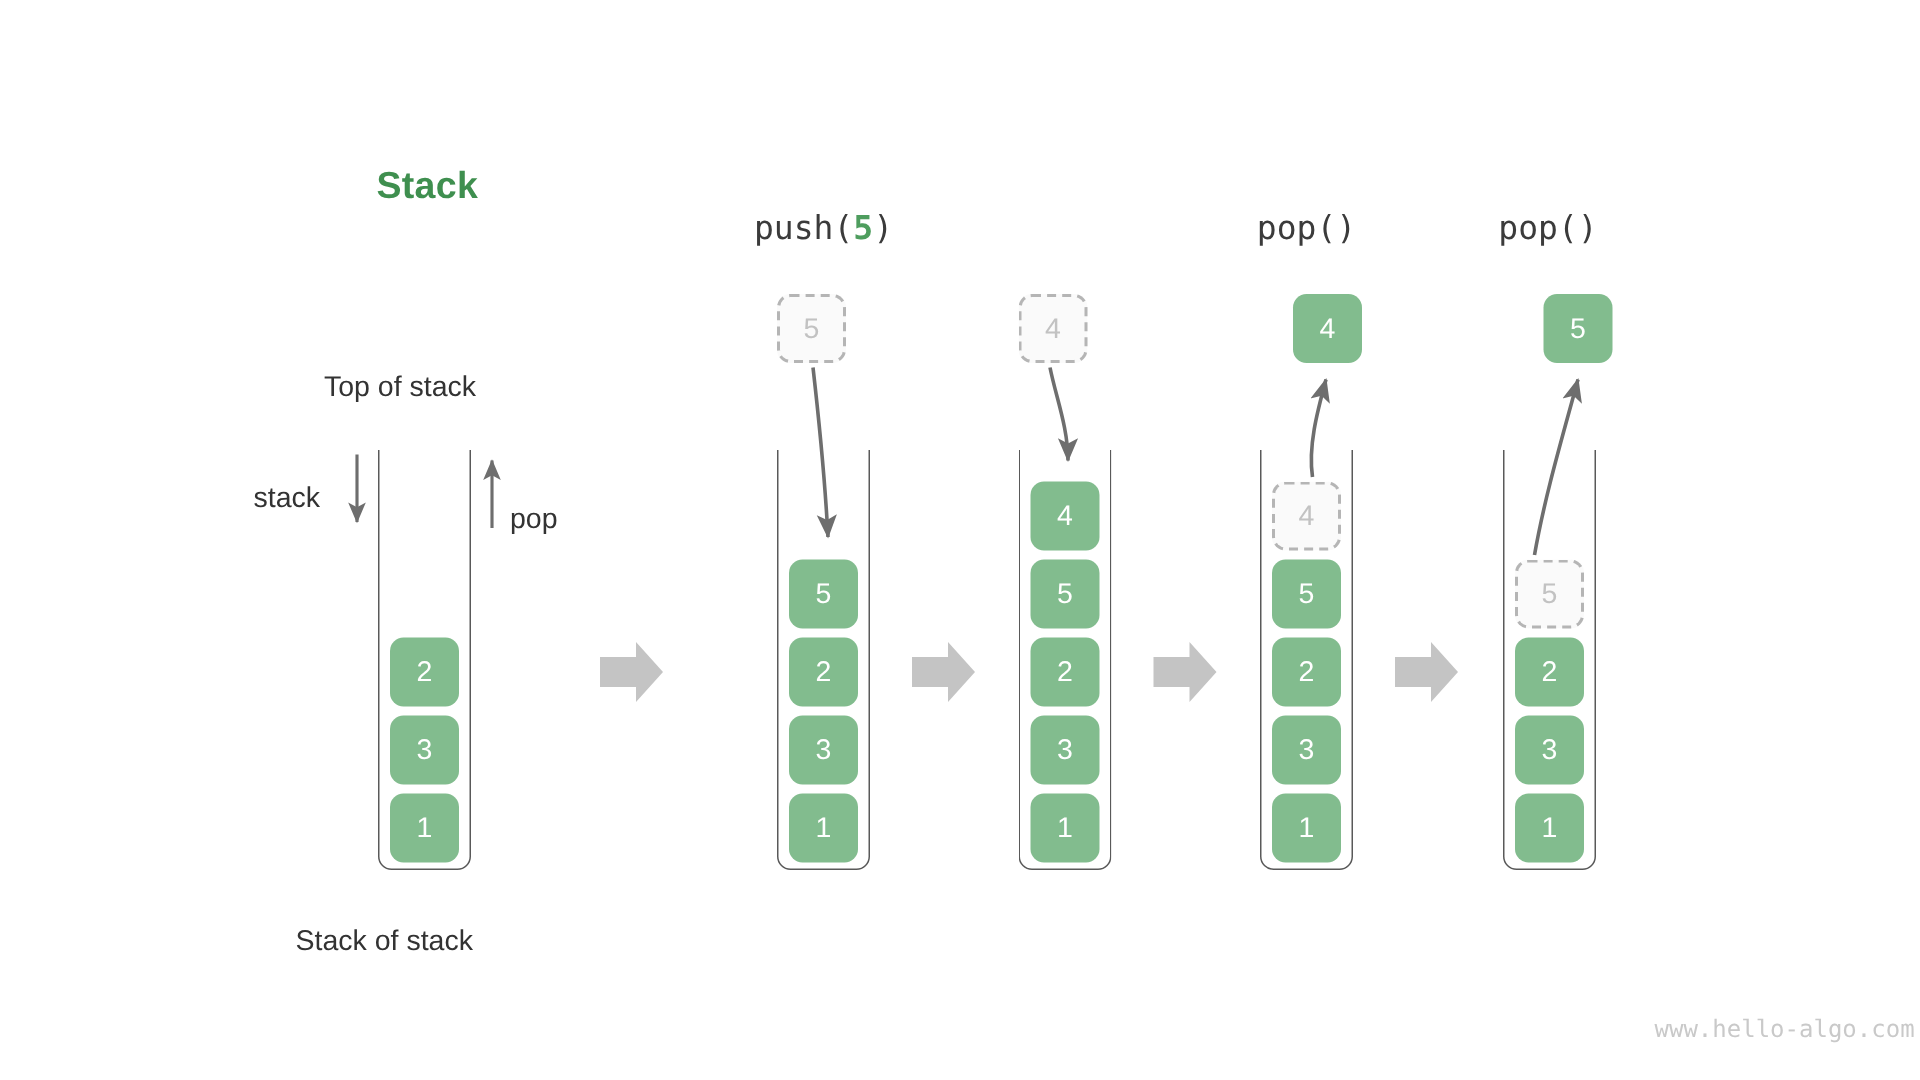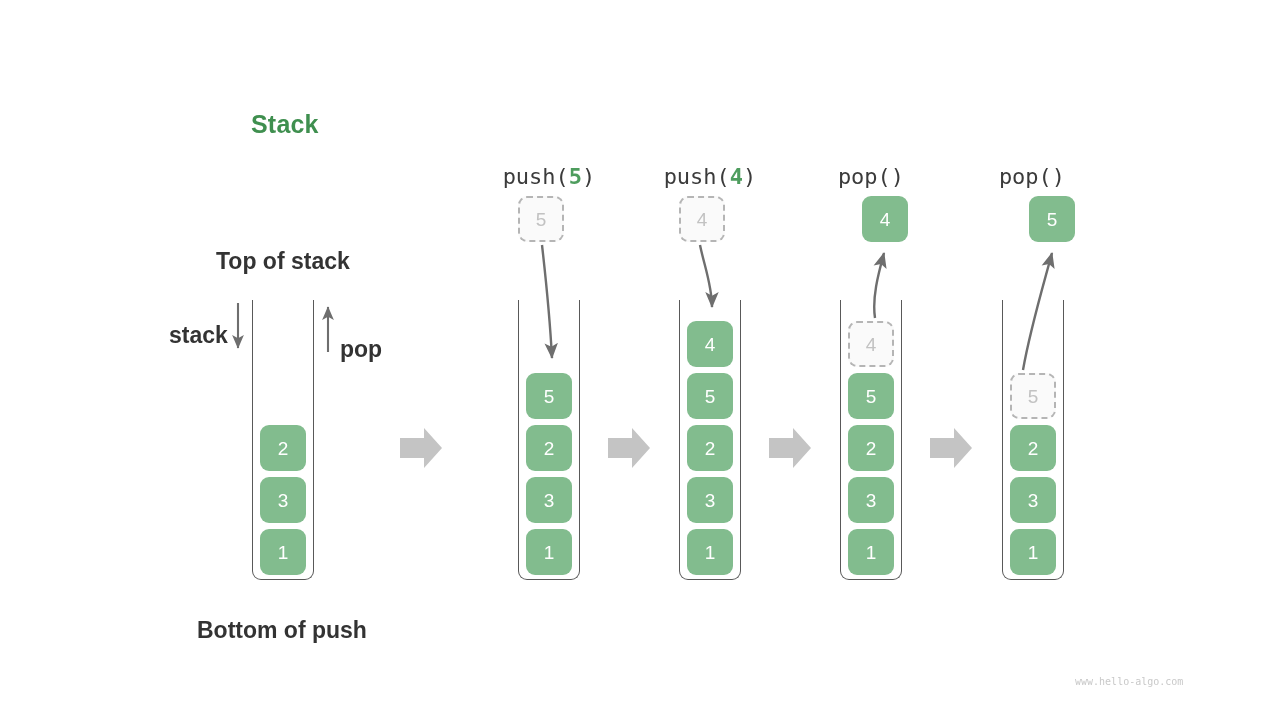--- a/index.html
+++ b/index.html
@@ -26,43 +26,43 @@
   .title {
     font-size: 25px;
     font-weight: bold;
     color: #3f8f4f;
     letter-spacing: 0.2px;
     white-space: nowrap;
   }
 
   
   .label-bold {
-    font-size: 23px;
-    font-weight: bold;
+    font-size: 19px;
+    font-weight: normal;
     color: #333333;
     white-space: nowrap;
   }
 
   
   .op-caption {
     font-family: "DejaVu Sans Mono", "Liberation Mono", monospace;
     font-size: 22px;
     color: #3b3b3b;
     white-space: nowrap;
     text-align: center;
-    margin-top: 24px;
   }
   .op-caption .arg { color: #4e9d5e; font-weight: bold; }
 
   
   .watermark {
     font-family: "DejaVu Sans Mono", "Liberation Mono", monospace;
-    font-size: 10px;
+    font-size: 16px;
     color: #c9c9c9;
     white-space: nowrap;
+    margin-left: 28px;
   }
 
   
   .stack-frame {
     position: absolute;
     box-sizing: border-box;
     border: 1.6px solid #595959;
     border-top: none;
     border-radius: 0 0 9px 9px;
     background: transparent;
@@ -103,31 +103,28 @@
 </style>
 </head>
 <body>
 
 <div id="canvas">
 
   <div class="abs title" style="left:251px; top:110px;">Stack</div>
 
   <div class="abs label-bold" style="left:216px; top:248px;">Top of stack</div>
 
-  <div class="abs label-bold" style="left:197px; top:617px;">Bottom of push</div>
+  <div class="abs label-bold" style="left:197px; top:617px;">Stack of stack</div>
 
   <div class="abs label-bold" style="left:169px; top:322px;">stack</div>
 
   <div class="abs label-bold" style="left:340px; top:336px;">pop</div>
 
   <div class="abs op-caption" style="left:469px; top:140px; width:160px;">
     <span>push(</span><span class="arg">5</span><span>)</span>
-  </div>
-  <div class="abs op-caption" style="left:630px; top:140px; width:160px;">
-    <span>push(</span><span class="arg">4</span><span>)</span>
   </div>
   <div class="abs op-caption" style="left:791px; top:140px; width:160px;">pop()</div>
   <div class="abs op-caption" style="left:952px; top:140px; width:160px;">pop()</div>
 
   <div class="stack-frame" style="left:252px; top:300px; width:62px; height:280px;"></div>
   <div class="cell solid abs" style="left:260px; top:425px;">2</div>
   <div class="cell solid abs" style="left:260px; top:477px;">3</div>
   <div class="cell solid abs" style="left:260px; top:529px;">1</div>
 
   <div class="cell ghost abs" style="left:518px; top:196px;">5</div>

